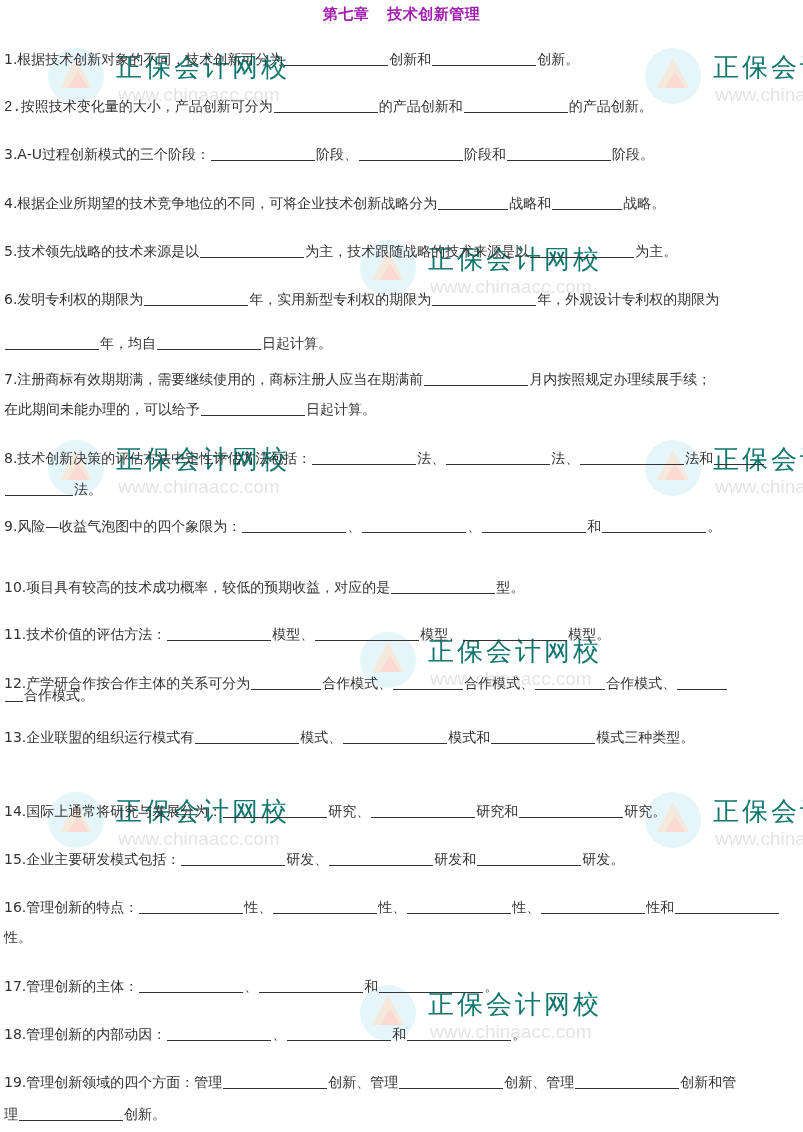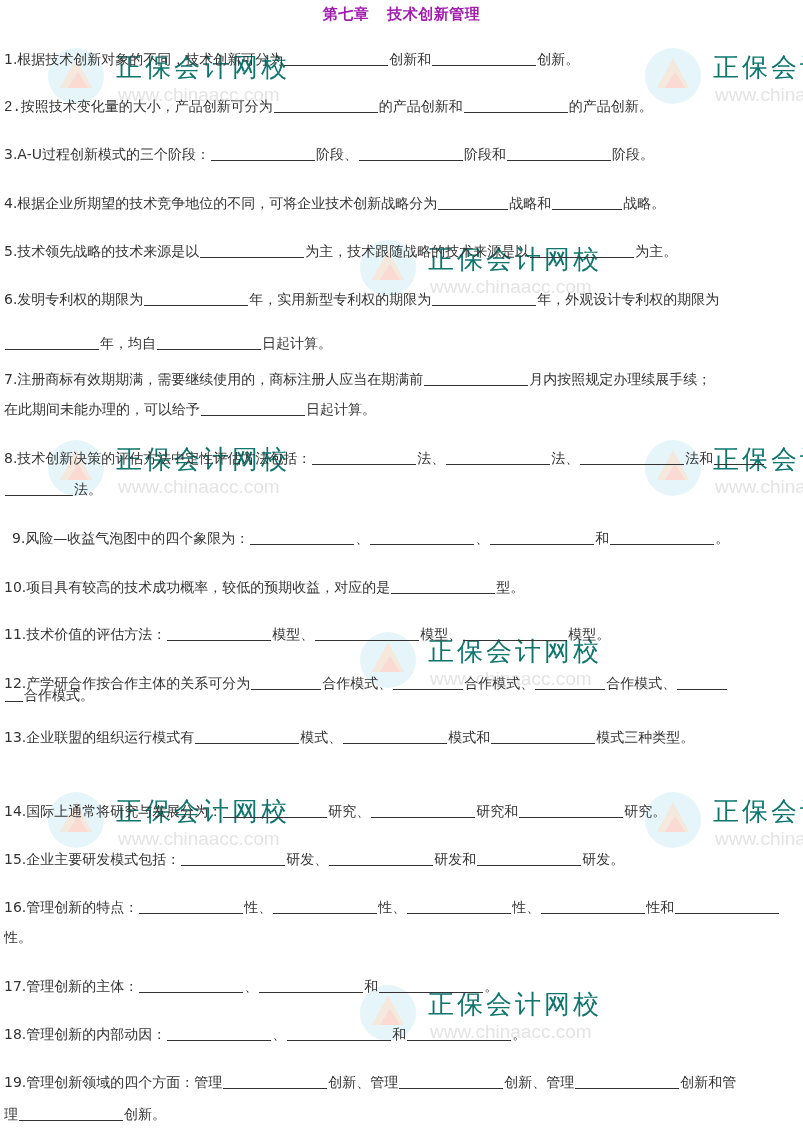--- a/index.html
+++ b/index.html
@@ -100,21 +100,21 @@
     <div class="q" style="top: 92px; font-family: Liberation Mono, monospace;"><span>2.按照技术变化量的大小，产品创新可分为</span><span class="blank" style="width: 104px;"></span><span>的产品创新和</span><span class="blank" style="width: 104px;"></span><span>的产品创新。</span></div>
     <div class="q" style="top: 139px;"><span>3.A-U过程创新模式的三个阶段：</span><span class="blank" style="width: 104px;"></span><span>阶段、</span><span class="blank" style="width: 104px;"></span><span>阶段和</span><span class="blank" style="width: 104px;"></span><span>阶段。</span></div>
     <div class="q" style="top: 188px;"><span>4.根据企业所期望的技术竞争地位的不同，可将企业技术创新战略分为</span><span class="blank" style="width: 70px;"></span><span>战略和</span><span class="blank" style="width: 70px;"></span><span>战略。</span></div>
     <div class="q" style="top: 236px;"><span>5.技术领先战略的技术来源是以</span><span class="blank" style="width: 104px;"></span><span>为主，技术跟随战略的技术来源是以</span><span class="blank" style="width: 104px;"></span><span>为主。</span></div>
     <div class="q" style="top: 284px;"><span>6.发明专利权的期限为</span><span class="blank" style="width: 104px;"></span><span>年，实用新型专利权的期限为</span><span class="blank" style="width: 104px;"></span><span>年，外观设计专利权的期限为</span></div>
     <div class="q" style="top: 328px;"><span class="blank" style="width: 94px;"></span><span>年，均自</span><span class="blank" style="width: 104px;"></span><span>日起计算。</span></div>
     <div class="q" style="top: 364px;"><span>7.注册商标有效期期满，需要继续使用的，商标注册人应当在期满前</span><span class="blank" style="width: 104px;"></span><span>月内按照规定办理续展手续；</span></div>
     <div class="q" style="top: 394px;"><span>在此期间未能办理的，可以给予</span><span class="blank" style="width: 104px;"></span><span>日起计算。</span></div>
     <div class="q" style="top: 443px;"><span>8.技术创新决策的评估方法中定性评估方法包括：</span><span class="blank" style="width: 104px;"></span><span>法、</span><span class="blank" style="width: 104px;"></span><span>法、</span><span class="blank" style="width: 104px;"></span><span>法和</span><span class="blank" style="width: 50px;"></span></div>
     <div class="q" style="top: 474px;"><span class="blank" style="width: 68px;"></span><span>法。</span></div>
-    <div class="q" style="top: 523px; margin-left: 8px;"><span>9.风险—收益气泡图中的四个象限为：</span><span class="blank" style="width: 104px;"></span><span>、</span><span class="blank" style="width: 104px;"></span><span>、</span><span class="blank" style="width: 104px;"></span><span>和</span><span class="blank" style="width: 104px;"></span><span>。</span></div>
+    <div class="q" style="top: 511px;"><span>9.风险—收益气泡图中的四个象限为：</span><span class="blank" style="width: 104px;"></span><span>、</span><span class="blank" style="width: 104px;"></span><span>、</span><span class="blank" style="width: 104px;"></span><span>和</span><span class="blank" style="width: 104px;"></span><span>。</span></div>
     <div class="q" style="top: 572px;"><span>10.项目具有较高的技术成功概率，较低的预期收益，对应的是</span><span class="blank" style="width: 104px;"></span><span>型。</span></div>
     <div class="q" style="top: 619px;"><span>11.技术价值的评估方法：</span><span class="blank" style="width: 104px;"></span><span>模型、</span><span class="blank" style="width: 104px;"></span><span>模型、</span><span class="blank" style="width: 104px;"></span><span>模型。</span></div>
     <div class="q" style="top: 668px;"><span>12.产学研合作按合作主体的关系可分为</span><span class="blank" style="width: 70px;"></span><span>合作模式、</span><span class="blank" style="width: 70px;"></span><span>合作模式、</span><span class="blank" style="width: 70px;"></span><span>合作模式、</span><span class="blank" style="width: 50px;"></span></div>
     <div class="q" style="top: 680px;"><span class="blank" style="width: 18px;"></span><span>合作模式。</span></div>
     <div class="q" style="top: 722px;"><span>13.企业联盟的组织运行模式有</span><span class="blank" style="width: 104px;"></span><span>模式、</span><span class="blank" style="width: 104px;"></span><span>模式和</span><span class="blank" style="width: 104px;"></span><span>模式三种类型。</span></div>
     <div class="q" style="top: 796px;"><span>14.国际上通常将研究与发展分为：</span><span class="blank" style="width: 104px;"></span><span>研究、</span><span class="blank" style="width: 104px;"></span><span>研究和</span><span class="blank" style="width: 104px;"></span><span>研究。</span></div>
     <div class="q" style="top: 844px;"><span>15.企业主要研发模式包括：</span><span class="blank" style="width: 104px;"></span><span>研发、</span><span class="blank" style="width: 104px;"></span><span>研发和</span><span class="blank" style="width: 104px;"></span><span>研发。</span></div>
     <div class="q" style="top: 892px;"><span>16.管理创新的特点：</span><span class="blank" style="width: 104px;"></span><span>性、</span><span class="blank" style="width: 104px;"></span><span>性、</span><span class="blank" style="width: 104px;"></span><span>性、</span><span class="blank" style="width: 104px;"></span><span>性和</span><span class="blank" style="width: 104px;"></span></div>
     <div class="q" style="top: 922px;"><span>性。</span></div>
     <div class="q" style="top: 971px;"><span>17.管理创新的主体：</span><span class="blank" style="width: 104px;"></span><span>、</span><span class="blank" style="width: 104px;"></span><span>和</span><span class="blank" style="width: 104px;"></span><span>。</span></div>

